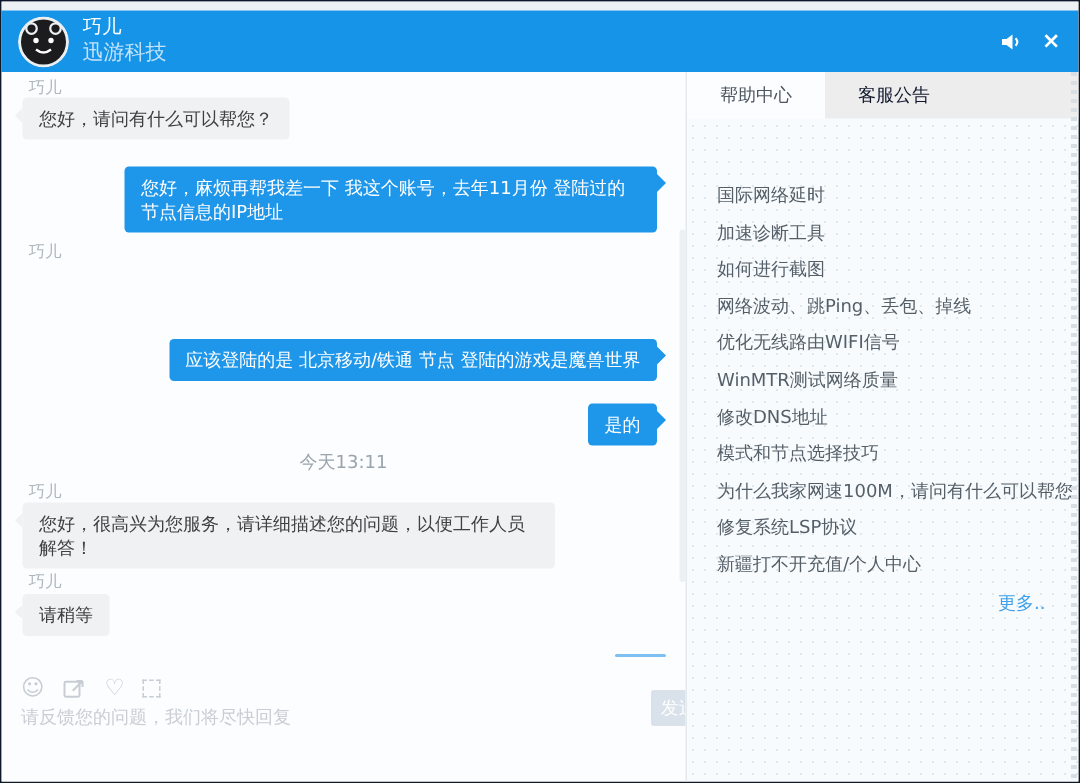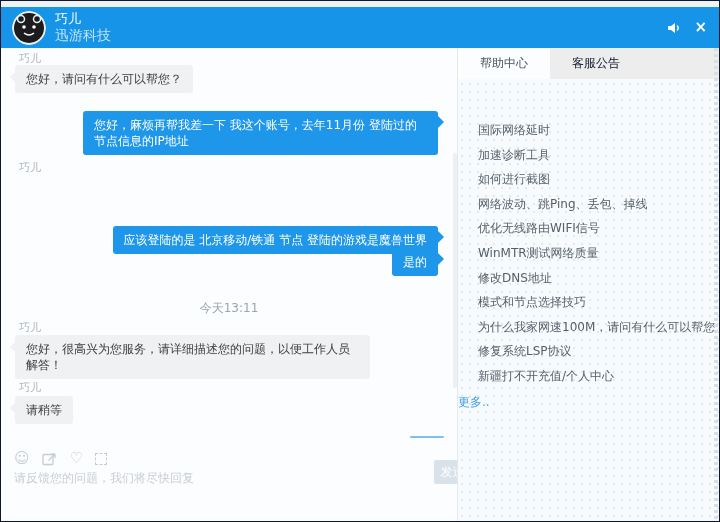--- a/index.html
+++ b/index.html
@@ -66,21 +66,21 @@
     background-size:8px 8px;
   }
   .tabbar { display:flex; height:31px; }
   .tab { width:92px; display:flex; align-items:center; justify-content:center; font-size:12px; cursor:pointer; }
   .tab.active { background:#fbfdfe; color:#4d5archive;} 
   .tab.active { background:#fbfdfe; color:#4d5660; }
   .tab.inactive { background:#ededee; color:#0f172a; }
   .tab-filler { flex:1; background:#ededee; }
   .help-links { list-style:none; padding:39px 0 0 20px; }
   .help-links li { font-size:12px; line-height:24.6px; color:#555f68; cursor:pointer; white-space:nowrap; }
-  .more { text-align:left; padding:5px 36px 0 0; font-size:12px; color:#3f9fe8; cursor:pointer; }
+  .more { text-align:right; padding:5px 22px 0 0; font-size:12px; color:#3f9fe8; cursor:pointer; }
   .panel-scrollbar {
     position:absolute; right:1px; top:0; bottom:0; width:4px;
     background:repeating-linear-gradient(180deg,#d9dee3 0 3px, transparent 3px 6px);
   }
 </style>
 </head>
 <body>
 
 <div class="window">
   <div class="top-strip"></div>
@@ -115,21 +115,21 @@
 
       <div class="msg-label" style="top:3px">巧儿</div>
       <div class="bubble agent" style="top:17px">您好，请问有什么可以帮您？</div>
 
       <div class="bubble user" style="top:63px">您好，麻烦再帮我差一下 我这个账号，去年11月份 登陆过的节点信息的IP地址</div>
 
       <div class="msg-label" style="top:112px">巧儿</div>
 
       <div class="bubble user" style="top:178px">应该登陆的是 北京移动/铁通 节点 登陆的游戏是魔兽世界</div>
 
-      <div class="bubble user" style="top:200px">是的</div>
+      <div class="bubble user" style="top:221px">是的</div>
 
       <div class="timestamp" style="top:252px">今天13:11</div>
 
       <div class="msg-label" style="top:272px">巧儿</div>
       <div class="bubble agent" style="top:287px">您好，很高兴为您服务，请详细描述您的问题，以便工作人员解答！</div>
 
       <div class="msg-label" style="top:332px">巧儿</div>
       <div class="bubble agent" style="top:348px">请稍等</div>
 
       <div class="scroll-hint"></div>

